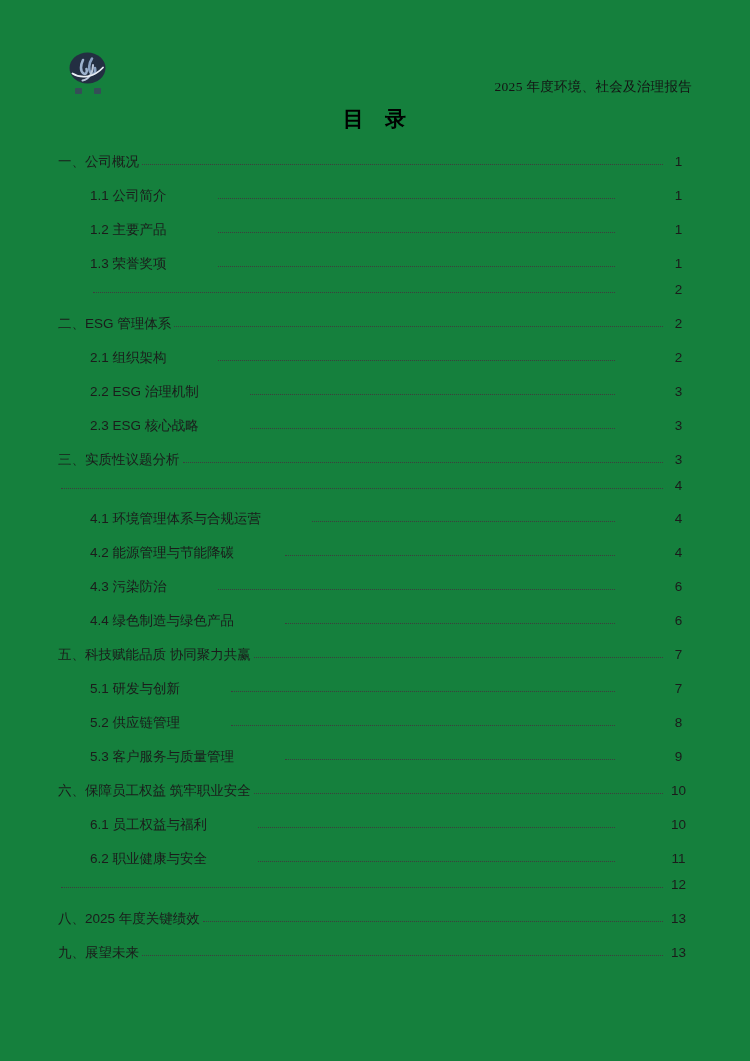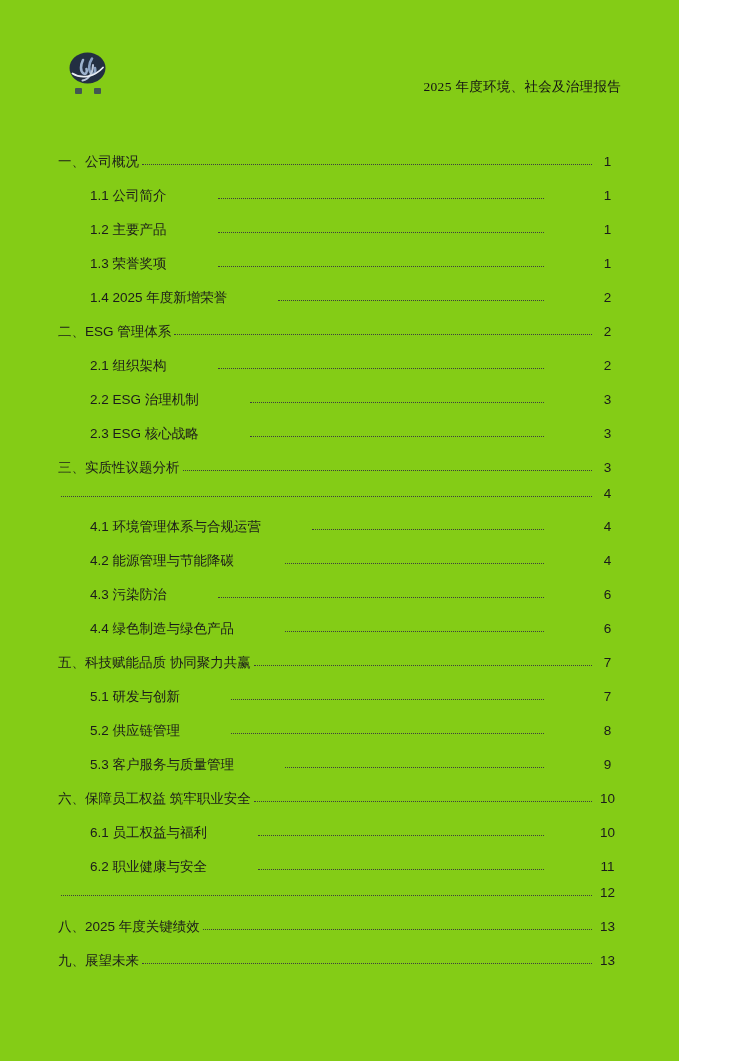--- a/index.html
+++ b/index.html
@@ -1,17 +1,17 @@
 <!DOCTYPE html>
 <html><head>
 <meta charset="utf-8">
 <style>
   html,body { margin:0; padding:0; background:#ffffff; }
   .page {
-    position:relative; width:679px; height:1061px; background:#84cc16;
+    position:relative; width:750px; height:1061px; background:#15803d;
     overflow:hidden; font-family:"Liberation Sans","DejaVu Sans",sans-serif;
     color:#1b1b1b;
     text-decoration:underline;
   }
 
   
   .logo { position:absolute; left:69px; top:52px; width:37px; text-align:center; }
   .logo svg { display:block; }
   .logo-caption { margin-top:3px; display:flex; justify-content:center; gap:12px; }
   .logo-caption i { display:block; width:7px; height:6px; background:#3a475b; border-radius:1px; opacity:.88; }
@@ -65,20 +65,21 @@
       </g>
     </svg>
     <div class="logo-caption">
       <i></i>
       <i></i>
     </div>
   </div>
 
   <div class="header-title">2025 年度环境、社会及治理报告</div>
 
+  <div class="toc-title">目 录</div>
 
   <div class="toc" id="toc-list">
       <div class="toc-row level-1">
         <span class="toc-label">一、公司概况</span>
         <span class="toc-dots"></span>
         <span class="toc-page">1</span>
       </div>
       <div class="toc-row level-2">
         <span class="toc-label">1.1 公司简介</span>
         <span class="toc-dots"></span>
@@ -88,21 +89,20 @@
         <span class="toc-label">1.2 主要产品</span>
         <span class="toc-dots"></span>
         <span class="toc-page">1</span>
       </div>
       <div class="toc-row level-2">
         <span class="toc-label">1.3 荣誉奖项</span>
         <span class="toc-dots"></span>
         <span class="toc-page">1</span>
       </div>
       <div class="toc-row level-2">
-        <span class="toc-label">1.4 2025 年度新增荣誉</span>
         <span class="toc-dots"></span>
         <span class="toc-page">2</span>
       </div>
       <div class="toc-row level-1">
         <span class="toc-label">二、ESG 管理体系</span>
         <span class="toc-dots"></span>
         <span class="toc-page">2</span>
       </div>
       <div class="toc-row level-2">
         <span class="toc-label">2.1 组织架构</span>

